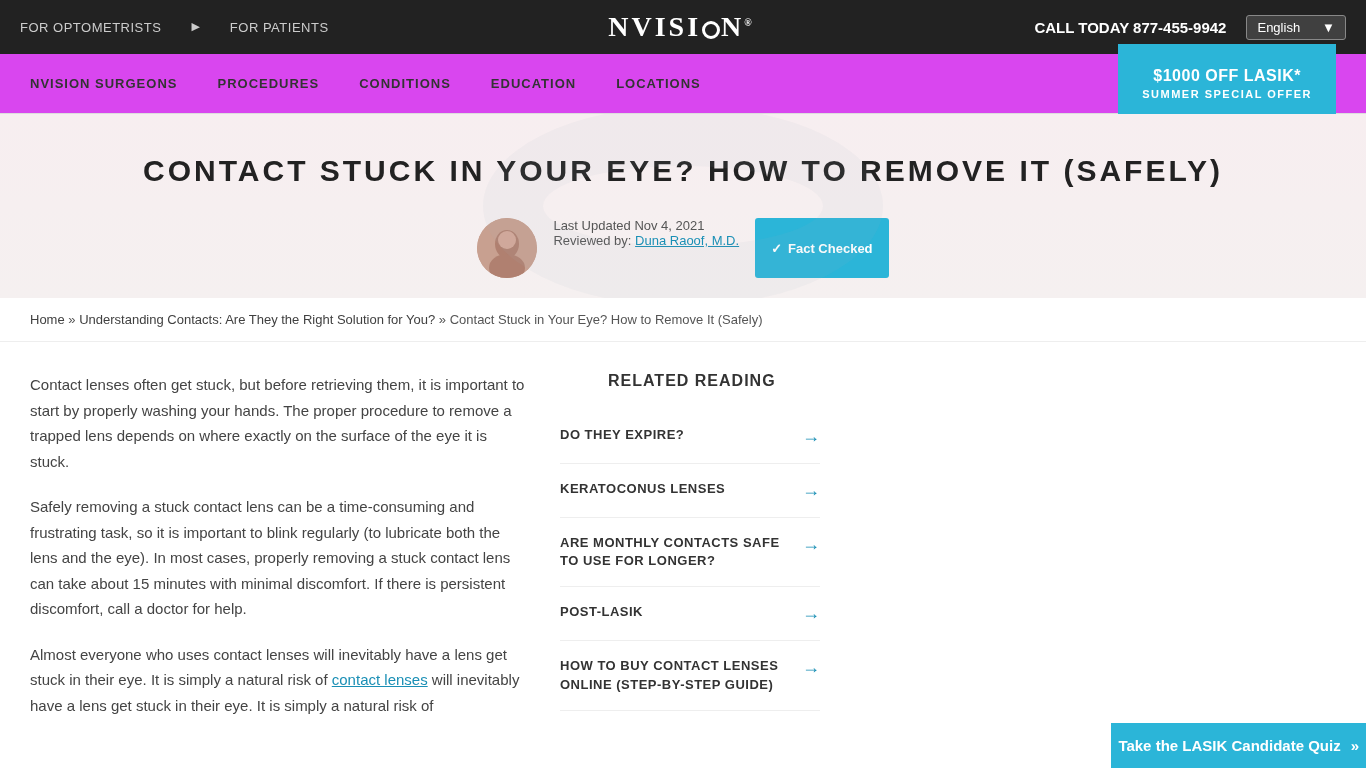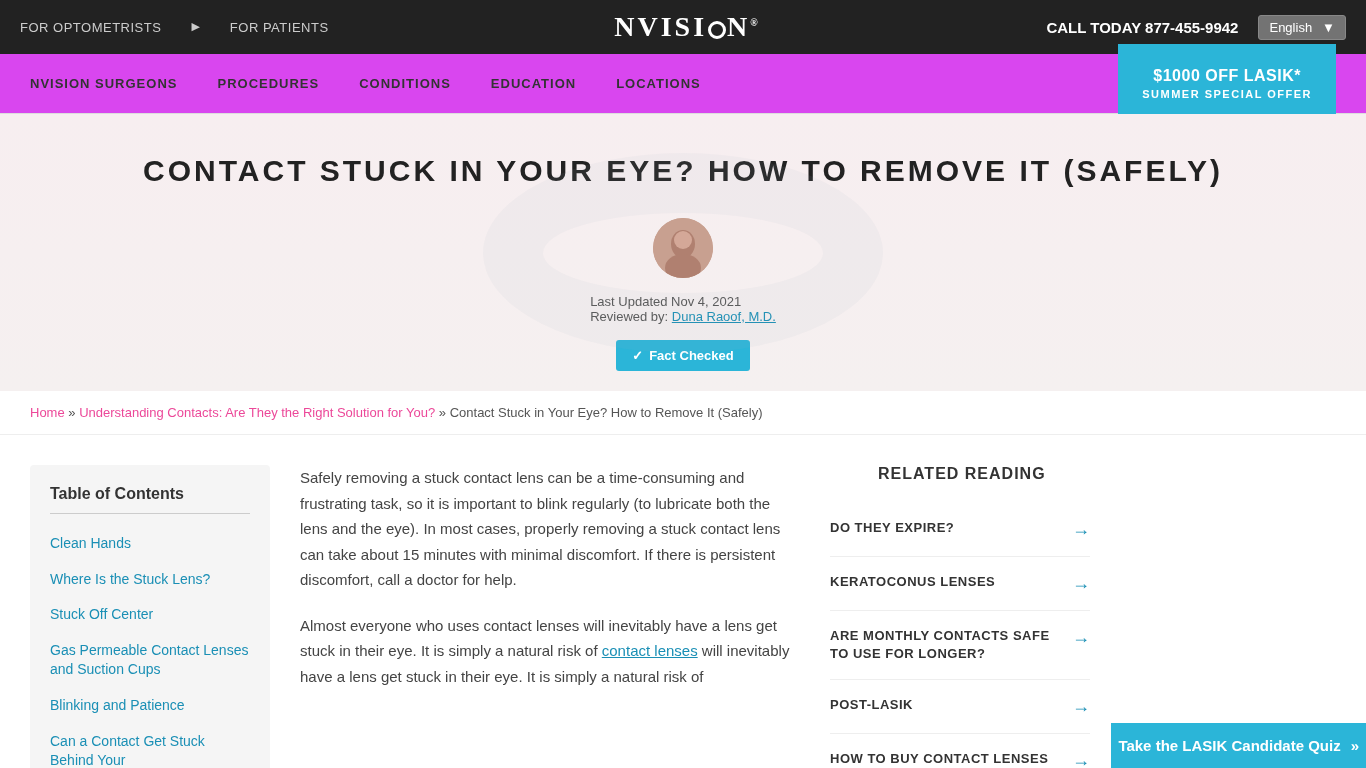--- a/index.html
+++ b/index.html
@@ -16,28 +16,28 @@
       justify-content: space-between;
     }
     .top-bar-left { display: flex; align-items: flex-start; gap: 30px; }
     .top-bar-left a { color: #ccc; text-decoration: none; font-size: 13px; letter-spacing: 0.5px; }
     .top-bar-left .arrow { color: #ccc; font-size: 11px; }
     .top-bar-logo { font-size: 28px; font-weight: bold; letter-spacing: 3px; color: #fff; font-family: Georgia, serif; }
     .top-bar-right { display: flex; align-items: center; gap: 20px; }
     .top-bar-phone { font-weight: bold; font-size: 15px; color: #fff; }
     .lang-selector {
       border: 1px solid #888;
-      background: #737373;
+      background: #404040;
       color: #fff;
       padding: 4px 10px;
       font-size: 13px;
       border-radius: 3px;
       display: flex;
       align-items: center;
-      gap: 10px;
+      gap: 22px;
       cursor: pointer;
     }
 
     
     .nav-bar {
       display: flex;
       align-items: center;
       padding: 0 30px;
       height: 60px;
       border-bottom: 1px solid #ddd;
@@ -80,24 +80,22 @@
     .hero-title {
       font-size: 30px;
       font-weight: bold;
       letter-spacing: 3px;
       color: #222;
       text-transform: uppercase;
       margin-bottom: 30px;
     }
     .hero-meta {
       display: flex;
-      align-items: center;
       justify-content: center;
       gap: 16px;
-      flex-direction: column;
     }
     .hero-avatar {
       width: 60px;
       height: 60px;
       border-radius: 50%;
       background: #c8a090;
       overflow: hidden;
       display: flex;
       align-items: center;
       justify-content: center;
@@ -129,21 +127,21 @@
     }
 
     
     .breadcrumb {
       background: #fff;
       padding: 14px 30px;
       font-size: 13px;
       color: #555;
       border-bottom: 1px solid #eee;
     }
-    .breadcrumb a { color: #ec4899; text-decoration: none; }
+    .breadcrumb a { color: #404040; text-decoration: none; }
 
     
     .main-layout {
       display: flex;
       padding: 30px 30px;
       gap: 30px;
       max-width: 1366px;
     }
 
     
@@ -302,31 +300,23 @@
 <div class="breadcrumb">
   <a>Home</a>
   <span> » </span>
   <a>Understanding Contacts: Are They the Right Solution for You?</a>
   <span> » </span>
   <span>Contact Stuck in Your Eye? How to Remove It (Safely)</span>
 </div>
 
 <div class="main-layout">
 
-  <aside class="toc">
-    <div class="toc-title">Table of Contents</div>
-    <a class="toc-item">Clean Hands</a>
-    <a class="toc-item">Where Is the Stuck Lens?</a>
-    <a class="toc-item">Stuck Off Center</a>
-    <a class="toc-item">Gas Permeable Contact Lenses and Suction Cups</a>
-    <a class="toc-item">Blinking and Patience</a>
-    <a class="toc-item">Can a Contact Get Stuck Behind Your</a>
-  </aside>
 
   <article class="article">
+    <p>Contact lenses often get stuck, but before retrieving them, it is important to start by properly washing your hands. The proper procedure to remove a trapped lens depends on where exactly on the surface of the eye it is stuck.</p>
     <p>Safely removing a stuck contact lens can be a time-consuming and frustrating task, so it is important to blink regularly (to lubricate both the lens and the eye). In most cases, properly removing a stuck contact lens can take about 15 minutes with minimal discomfort. If there is persistent discomfort, call a doctor for help.</p>
     <p>
       <span>Almost everyone who uses contact lenses will inevitably have a lens get stuck in their eye. It is simply a natural risk of</span>
       <a>contact lenses</a>
       <span> will inevitably have a lens get stuck in their eye. It is simply a natural risk of</span>
     </p>
   </article>
 
   <aside class="related">
     <div class="related-title">RELATED READING</div>

